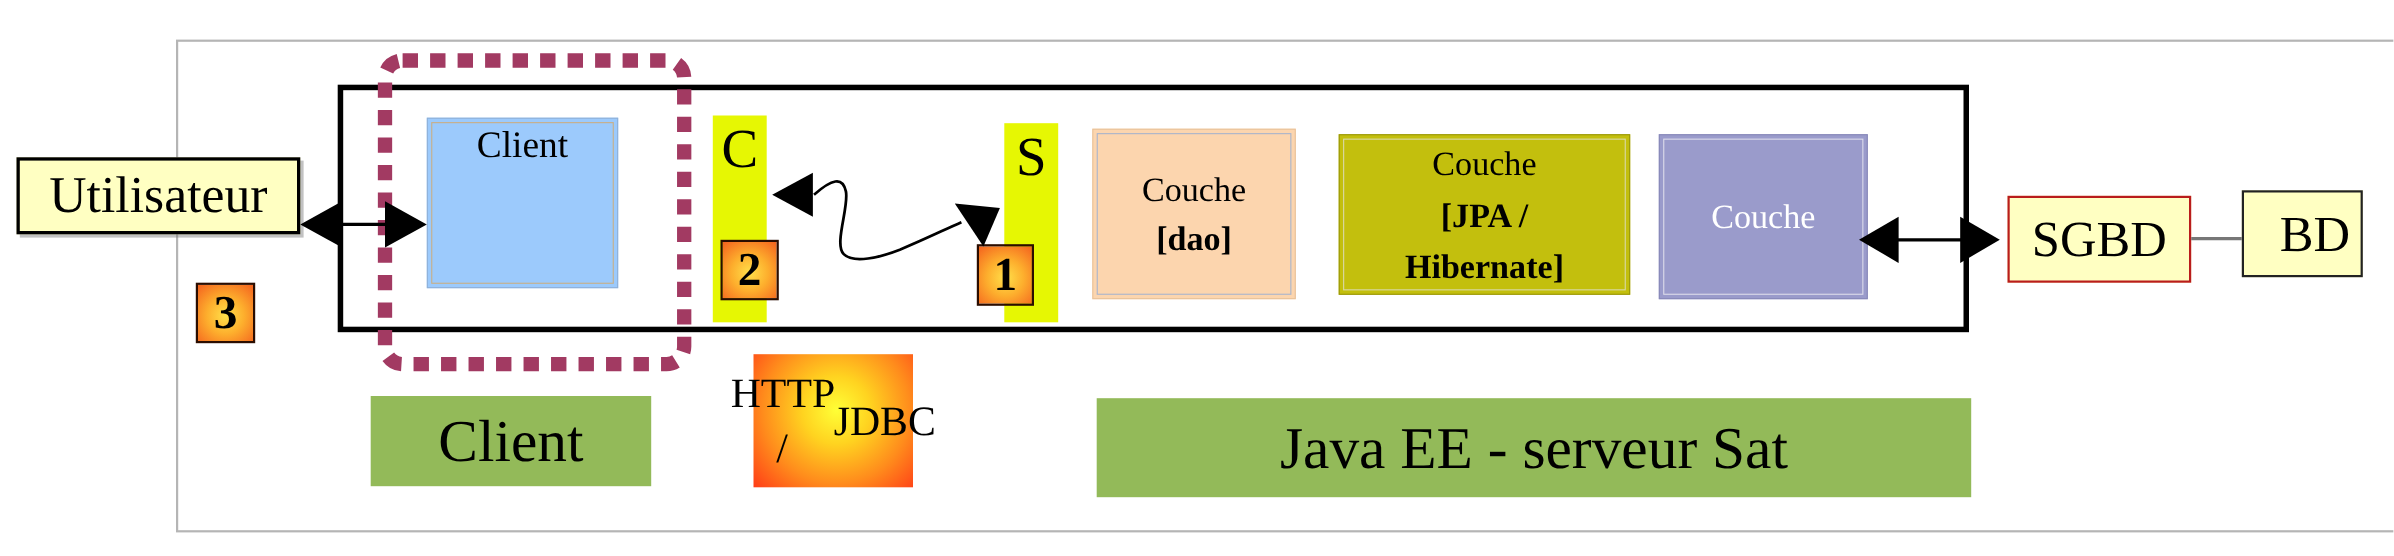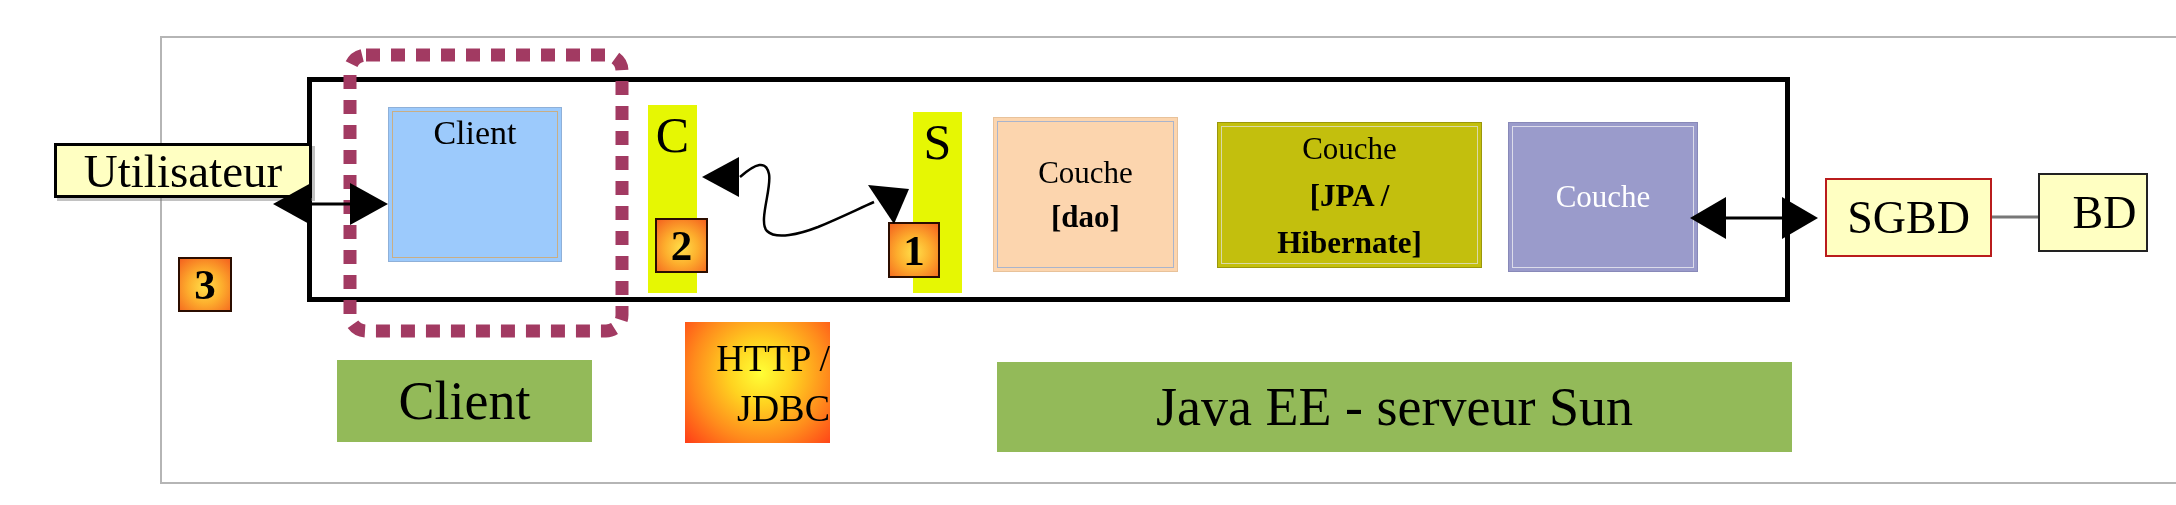--- a/index.html
+++ b/index.html
@@ -13,26 +13,26 @@
   .outer-frame{left:160px;top:36px;width:2024px;height:448px;border:2px solid #b5b5b5;background:#fff;z-index:1;}
   
   .server-container{left:307px;top:77px;width:1483px;height:225px;border:5px solid #000;background:#fff;z-index:2;}
   
   .zone{display:flex;align-items:center;justify-content:center;background:#93ba59;z-index:3;font-size:54px;}
   .zone-client{left:337px;top:360px;width:255px;height:82px;}
   .zone-javaee{left:997px;top:362px;width:795px;height:90px;}
   .httpsoap{
     left:685px;top:322px;width:145px;height:121px;z-index:3;
     background:radial-gradient(circle at 52% 42%, #ffff36 0%, #ffd320 30%, #ff8c1c 65%, #ff3c17 100%);
-    display:flex;flex-direction:column;align-items:flex-end;justify-content:center;
+    display:flex;flex-direction:row;align-items:center;justify-content:center;
     font-size:38px;line-height:50px;text-align:center;
   }
   
   .note{background:#ffffc2;display:flex;align-items:center;justify-content:center;z-index:20;}
-  .utilisateur{left:15px;top:143px;width:258px;height:55px;border:3px solid #000;font-size:47px;box-shadow:3px 3px 0 rgba(120,120,120,.45);margin-left:39px;}
+  .utilisateur{left:15px;top:143px;width:258px;height:70px;border:3px solid #000;font-size:47px;box-shadow:3px 3px 0 rgba(120,120,120,.45);}
   .sgbd{left:1825px;top:178px;width:167px;height:79px;border:2px solid #b91c1c;font-size:46px;}
   .bd{left:2038px;top:173px;width:110px;height:79px;border:2px solid #222;font-size:46px;padding-left:23px;}
   
   .client-box{
     left:388px;top:107px;width:174px;height:155px;background:#9ccafc;z-index:10;
     border:1px solid #8fb0d8;outline:1px solid #c9ae85;outline-offset:-5px;
     display:flex;justify-content:center;font-size:34px;padding-top:6px;
   }
   
   .bar{background:#e6f703;z-index:10;display:flex;justify-content:center;font-size:50px;line-height:60px;}
@@ -65,21 +65,21 @@
   <div class="abs server-container"></div>
 
   <div class="abs zone zone-client">
     <span>Client</span>
   </div>
   <div class="abs httpsoap">
     <span>HTTP /</span>
     <span>JDBC</span>
   </div>
   <div class="abs zone zone-javaee">
-    <span>Java EE - serveur Sun</span>
+    <span>Java EE - serveur Sat</span>
   </div>
 
   <div class="abs note utilisateur">
     <span>Utilisateur</span>
   </div>
   <div class="abs badge badge-3">
     <span>3</span>
   </div>
 
   <div class="abs client-box">

